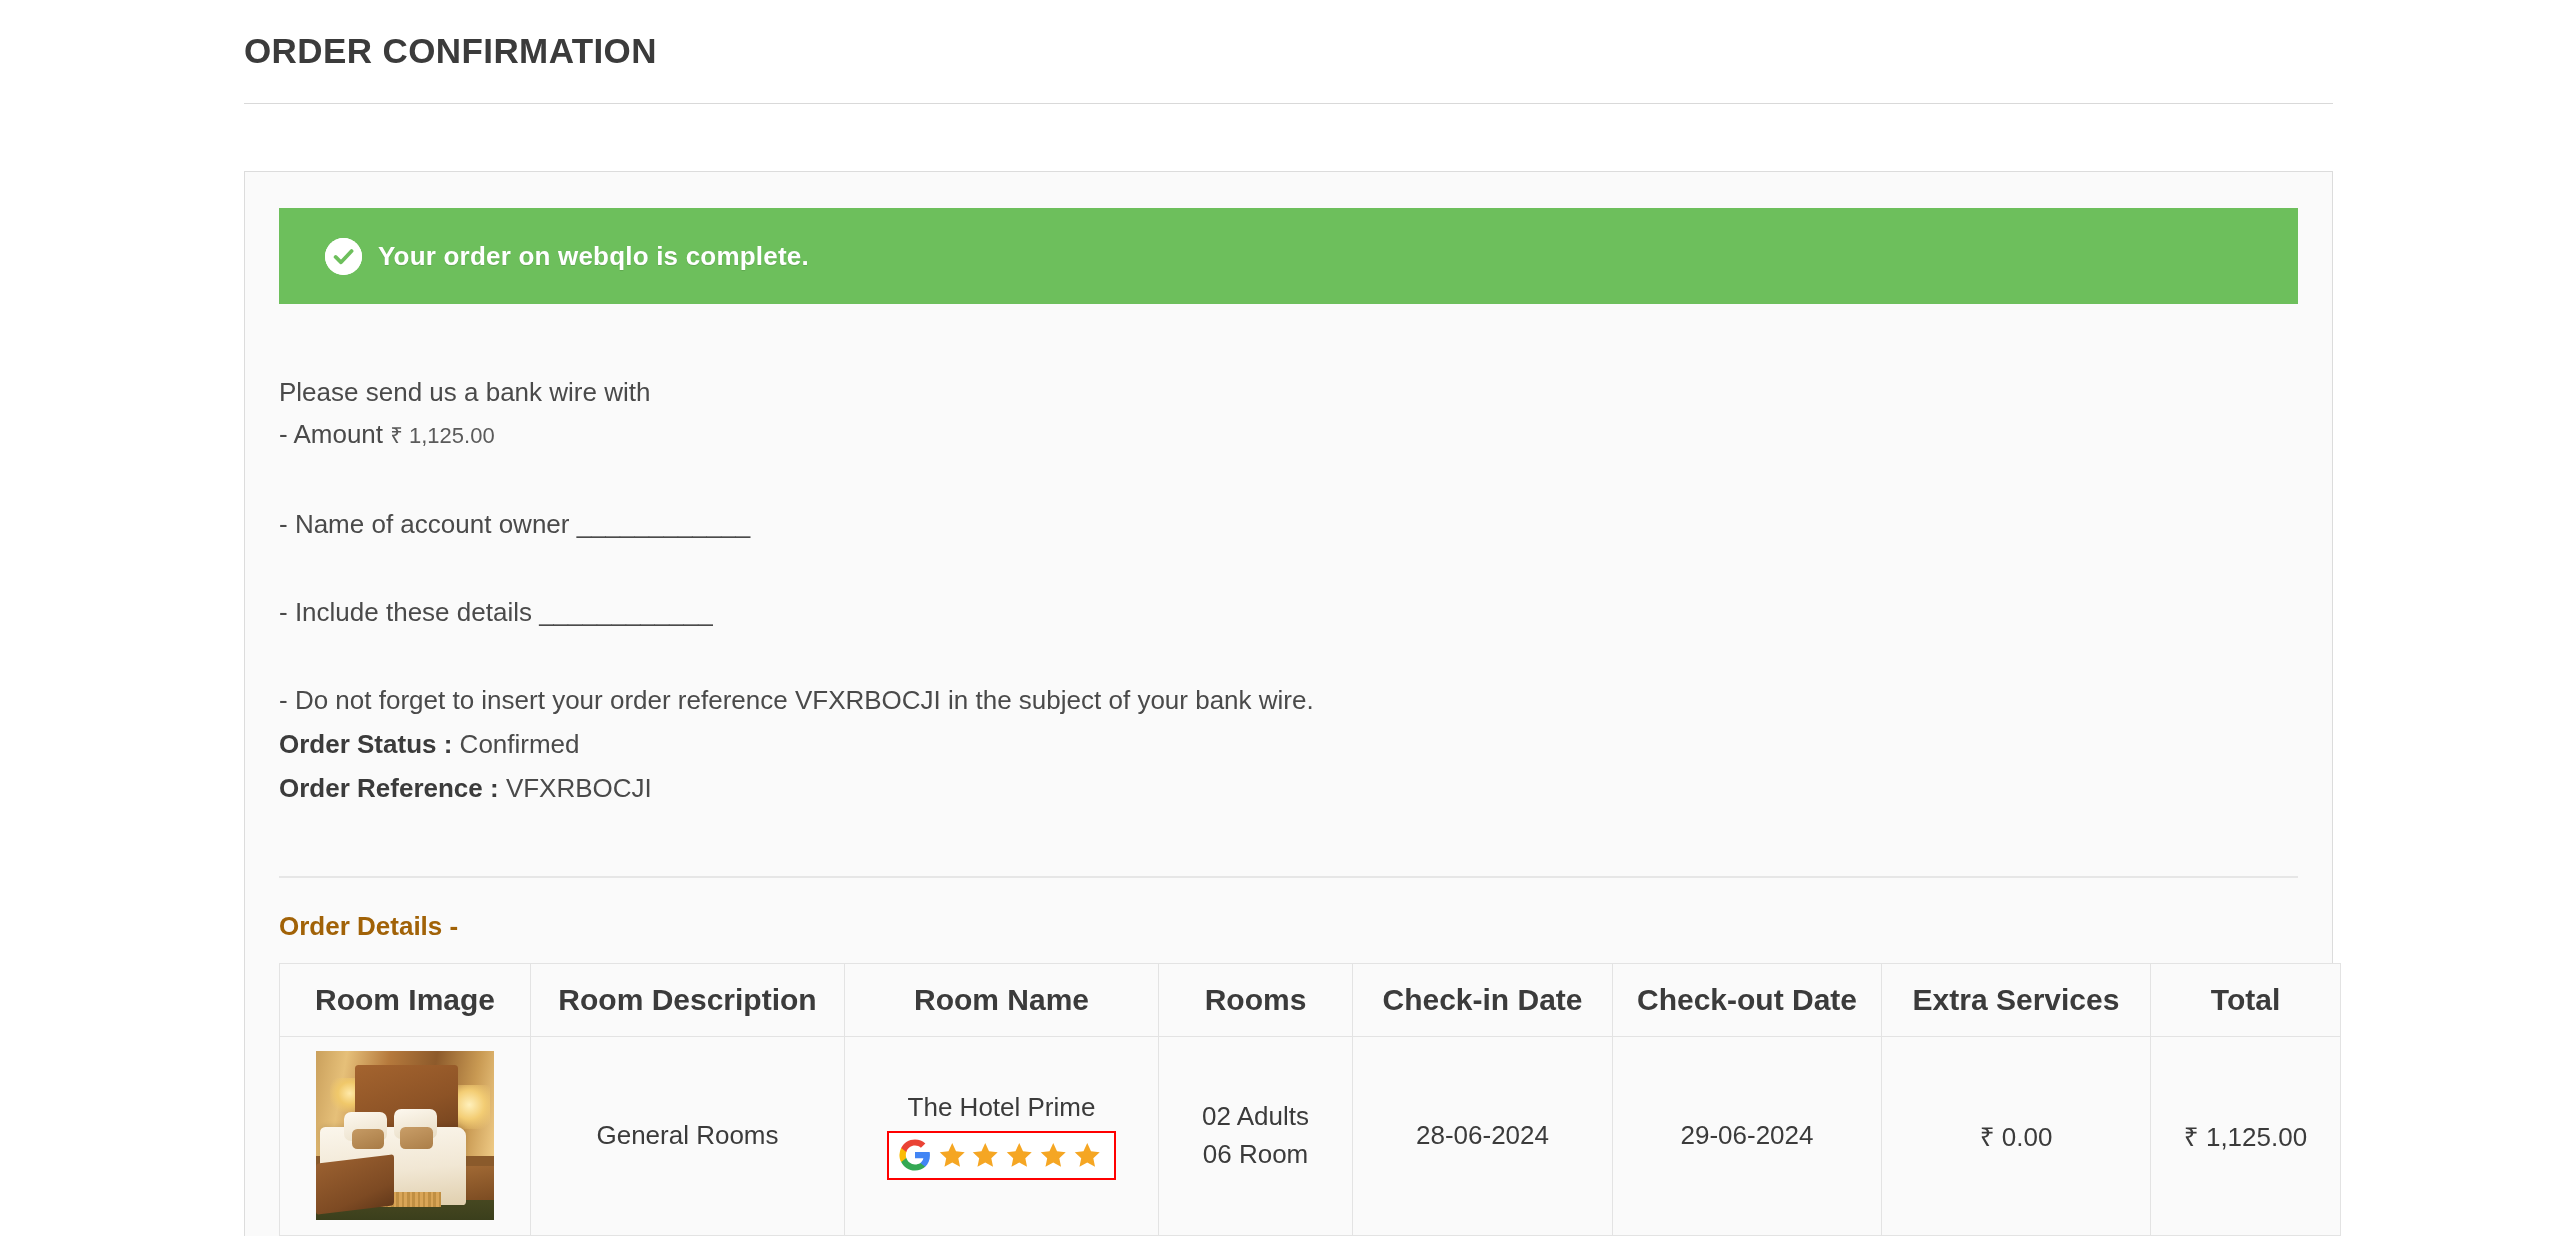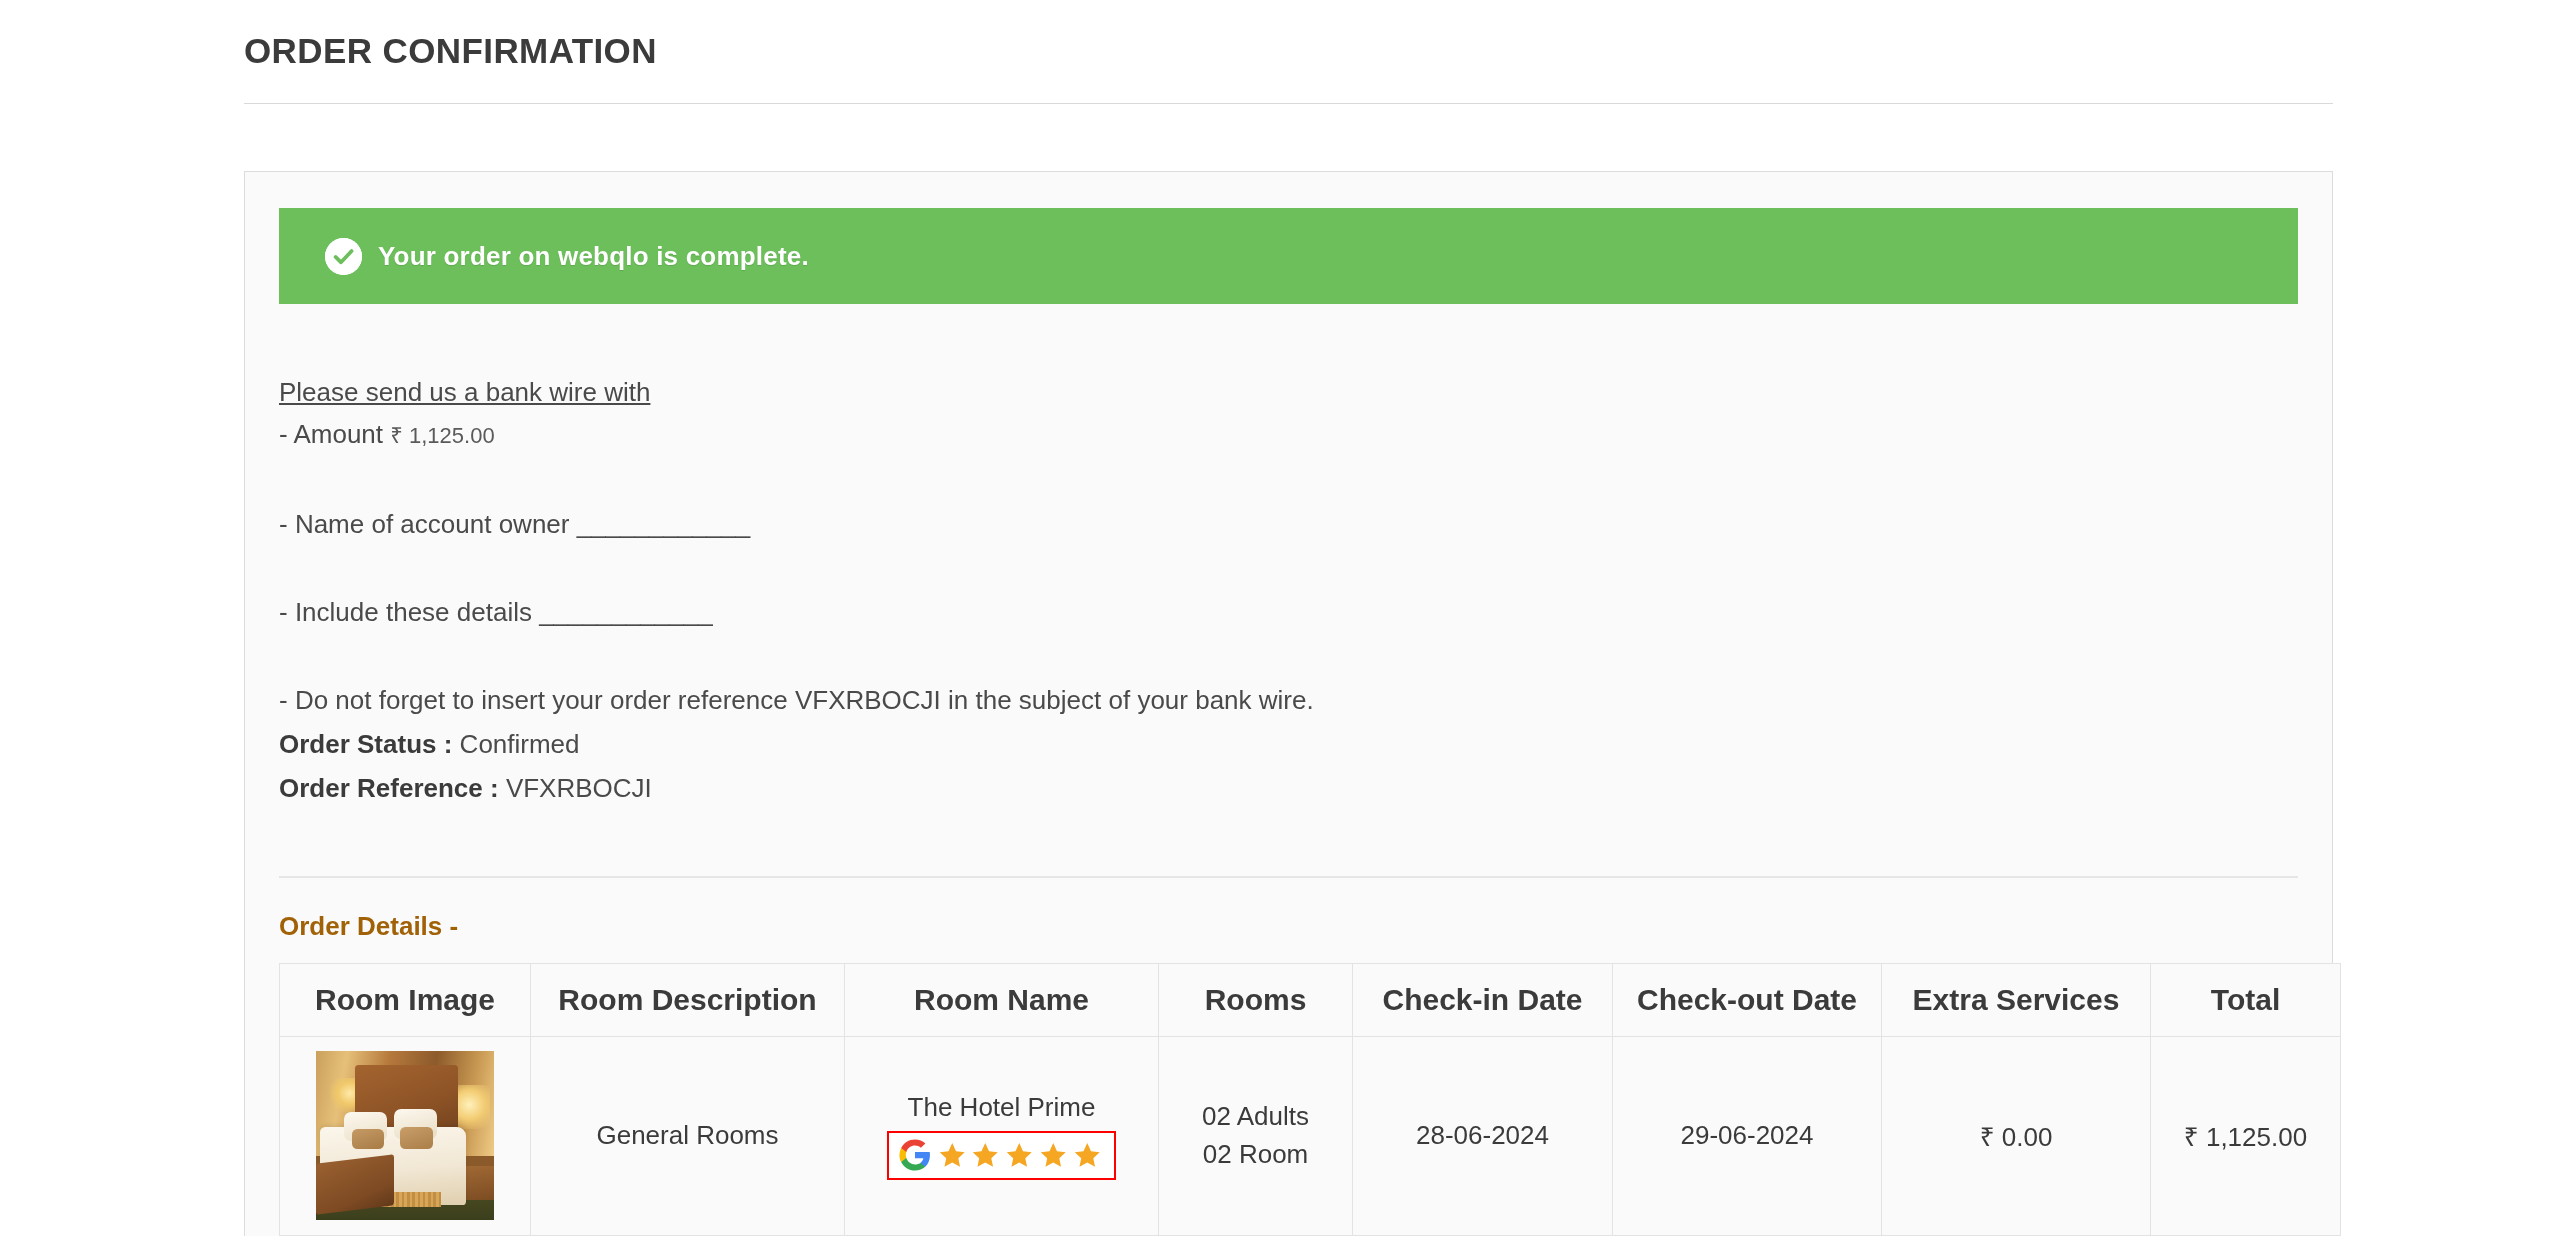--- a/index.html
+++ b/index.html
@@ -88,21 +88,21 @@
   .wire {
     position: absolute;
     left: 34px;
     top: 207px;
     width: 2019px;
     color: #4a4a4a;
     font-size: 26px;
     line-height: 1.0;
   }
   .wire p { white-space: nowrap; }
-  .wire .l1 { margin-bottom: 16px; text-decoration: underline; }
+  .wire .l1 { margin-bottom: 16px; }
   .wire .l2 { margin-bottom: 64px; }
   .wire .l3 { margin-bottom: 62px; }
   .wire .l4 { margin-bottom: 62px; }
   .wire .l5 { margin-bottom: 16px; }
   .wire .l6 { margin-bottom: 18px; }
   .wire .l7 { margin-bottom: 18px; }
   .amount-val {
     font-size: 22px;
     color: #5a5a5a;
   }
@@ -379,21 +379,21 @@
                       <path fill="#f5a623" d="M12 1.7l3.18 6.86 7.32.88-5.4 5.02 1.45 7.3L12 18.17 5.45 21.76l1.45-7.3-5.4-5.02 7.32-.88z"></path>
                     </svg>
                   </span>
               </div>
             </div>
           </td>
 
           <td>
             <div class="rooms-cell">
               <div>02 Adults</div>
-              <div>02 Room</div>
+              <div>06 Room</div>
             </div>
           </td>
 
           <td>28-06-2024</td>
           <td>29-06-2024</td>
           <td>₹ 0.00</td>
           <td>₹ 1,125.00</td>
         </tr>
 
       </tbody>

